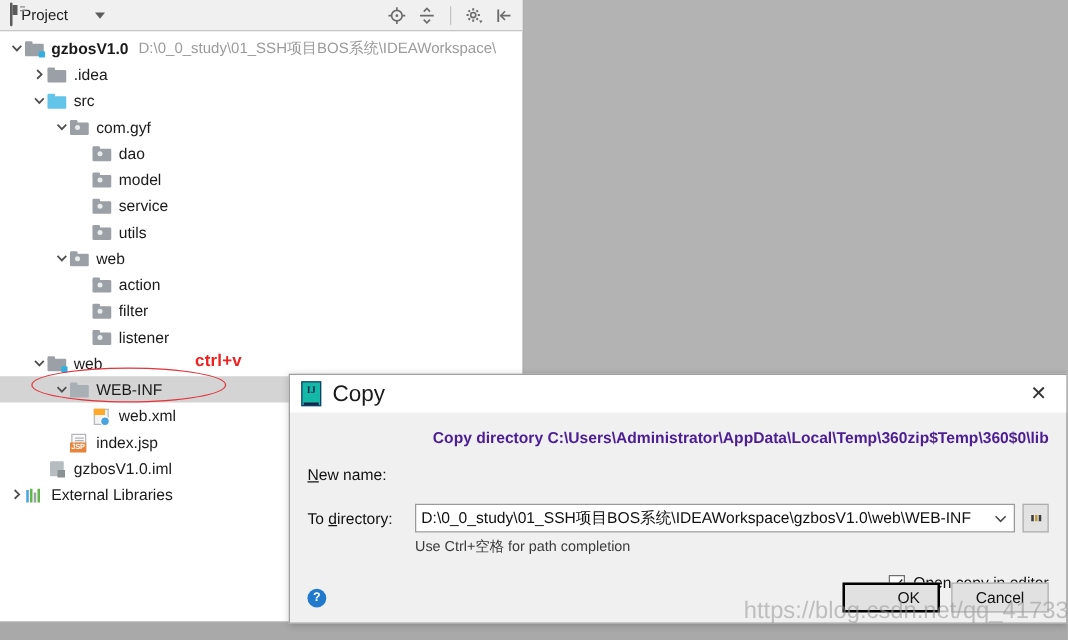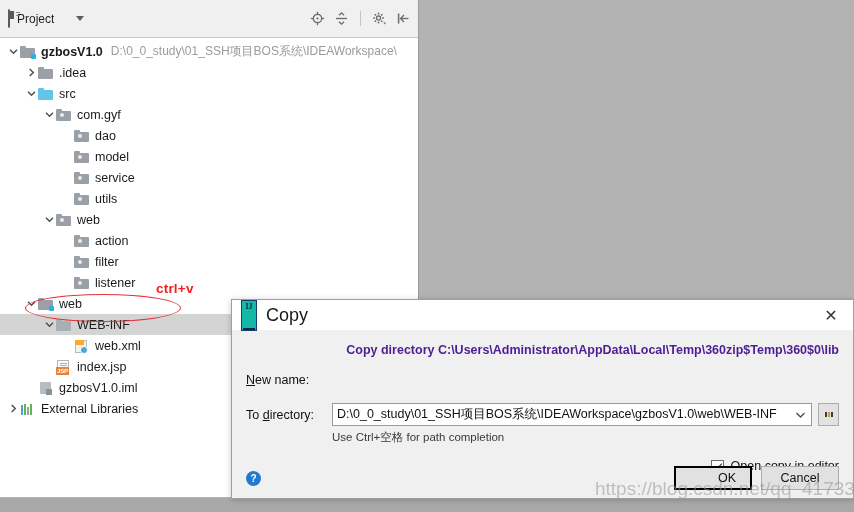--- a/index.html
+++ b/index.html
@@ -22,21 +22,21 @@
 
   
   #project-panel {
     position: absolute; left: 0; top: 0; width: 419px; height: 497px;
     background: #ffffff;
     border-right: 1px solid #9a9a9a;
     box-sizing: border-box;
   }
   #project-toolbar {
     position: relative;
-    height: 38px; width: 100%;
+    height: 25px; width: 100%;
     background: #f0f0f0;
     border-bottom: 1px solid #c6c6c6;
     display: flex; align-items: center;
     box-sizing: border-box;
   }
   .tb-left { display: flex; align-items: center; padding-left: 8px; }
   .tb-title {
     font-size: 12px; color: #1e1e1e; margin-left: 7px;
   }
   .tb-caret {
@@ -184,21 +184,21 @@
     border: 1px solid #a0a0a0;
     box-sizing: border-box;
     box-shadow: 0 1px 6px rgba(0,0,0,0.22);
   }
   #dlg-titlebar {
     height: 30px; background: #ffffff;
     display: flex; align-items: center; padding: 0 4px 0 9px;
     box-sizing: border-box;
   }
   #dlg-icon {
-    width: 16px; height: 31px; background: #14b8a6;
+    width: 16px; height: 20px; background: #14b8a6;
     border: 1.5px solid #1d3c6e; box-sizing: border-box;
     position: relative; flex: 0 0 16px;
   }
   #dlg-icon span {
     position: absolute; left: 0; right: 0; top: 1px;
     text-align: center; font-size: 8px; font-weight: bold;
     color: #14254a; font-family: "Liberation Serif", serif; line-height: 10px;
   }
   #dlg-icon:after {
     content:""; position: absolute; left: 1px; right: 1px; bottom: 0px;

